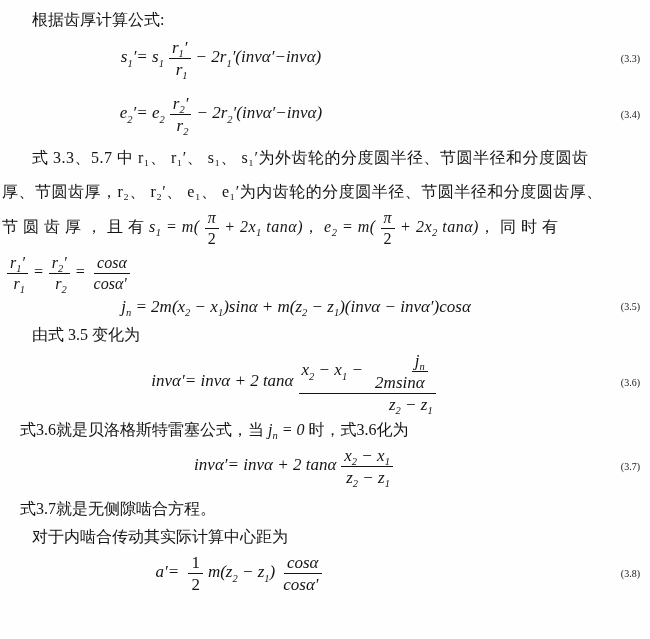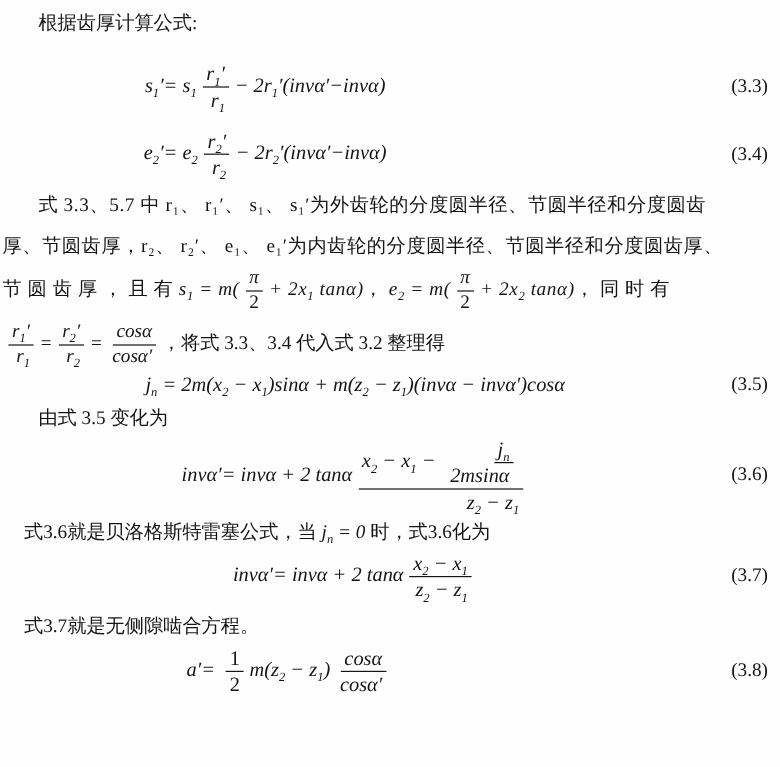--- a/index.html
+++ b/index.html
@@ -26,25 +26,25 @@
     display:inline-flex; flex-direction:column; align-items:flex-end;
     vertical-align:middle; margin:0 5px; line-height:1.12; text-align:center;
   }
   .frac .ft { border-bottom:1.3px solid #141414; padding:0 3px 1px; display:block; }
   .frac .fb { padding:1px 3px 0; display:block; }
 
   
   .eqrow { display:flex; align-items:center; width:100%; }
   .eqbody { flex:1; text-align:center; font-size:17px; font-style:italic; }
   .eqnum { flex:none; width:58px; text-align:right; padding-right:8px;
-           font-size:16px; font-style:normal; }
+           font-size:10px; font-style:normal; }
   .shift-l .eqbody { padding-right:150px; }
   .shift-m .eqbody { padding-right:110px; }
 
-  .mrow-1 { margin:20px 0 4px; }
+  .mrow-1 { margin:6px 0 4px; }
   .mrow-2 { margin:15px 0 6px; }
   .mrow-3 { margin:4px 0 4px; }
   .mrow-4 { margin:4px 0 4px; }
   .mrow-5 { margin:4px 0 4px; }
   .mrow-6 { margin:4px 0 0; }
 
   .pline { margin:0; }
   .p3 { margin-top:6px; }
   .p4 { margin-top:2px; }
   .p5 { margin-top:10px; }
@@ -87,21 +87,21 @@
 
   <p class="cn line4"><span class="frac math">
         <span class="ft"><span>r</span><sub class="s">1</sub><span>′</span></span>
         <span class="fb"><span>r</span><sub class="s">1</sub></span>
       </span><span class="math">=</span><span class="frac math">
         <span class="ft"><span>r</span><sub class="s">2</sub><span>′</span></span>
         <span class="fb"><span>r</span><sub class="s">2</sub></span>
       </span><span class="math">=</span><span class="frac math">
         <span class="ft">cosα</span>
         <span class="fb">cosα′</span>
-      </span><span>，将式 3.3、3.4 代入式 3.2 整理得</span></p>
+      </span></p>
 
   <div class="eqrow mrow-3">
     <span class="eqbody math"><span>j</span><sub class="s">n</sub><span> = 2m(x</span><sub class="s">2</sub><span> − x</span><sub class="s">1</sub><span>)sinα + m(z</span><sub class="s">2</sub><span> − z</span><sub class="s">1</sub><span>)(invα − invα′)cosα</span></span>
     <span class="eqnum">(3.5)</span>
   </div>
 
   <p class="cn ind30 p3">由式 3.5 变化为</p>
 
   <div class="eqrow mrow-4">
     <span class="eqbody math"><span>invα′= invα + 2 tanα</span><span class="frac">
@@ -118,20 +118,21 @@
 
   <div class="eqrow mrow-5">
     <span class="eqbody math"><span>invα′= invα + 2 tanα</span><span class="frac">
           <span class="ft"><span>x</span><sub class="s">2</sub><span> − x</span><sub class="s">1</sub></span>
           <span class="fb"><span>z</span><sub class="s">2</sub><span> − z</span><sub class="s">1</sub></span>
         </span></span>
     <span class="eqnum">(3.7)</span>
   </div>
 
   <p class="cn ind18 p5">式3.7就是无侧隙啮合方程。</p>
+  <p class="cn ind30 p6">对于内啮合传动其实际计算中心距为</p>
 
   <div class="eqrow shift-m mrow-6">
     <span class="eqbody math"><span>a′= </span><span class="frac up">
           <span class="ft">1</span>
           <span class="fb">2</span>
         </span><span>m(z</span><sub class="s">2</sub><span> − z</span><sub class="s">1</sub><span>)</span><span class="frac">
           <span class="ft">cosα</span>
           <span class="fb">cosα′</span>
         </span></span>
     <span class="eqnum">(3.8)</span>

